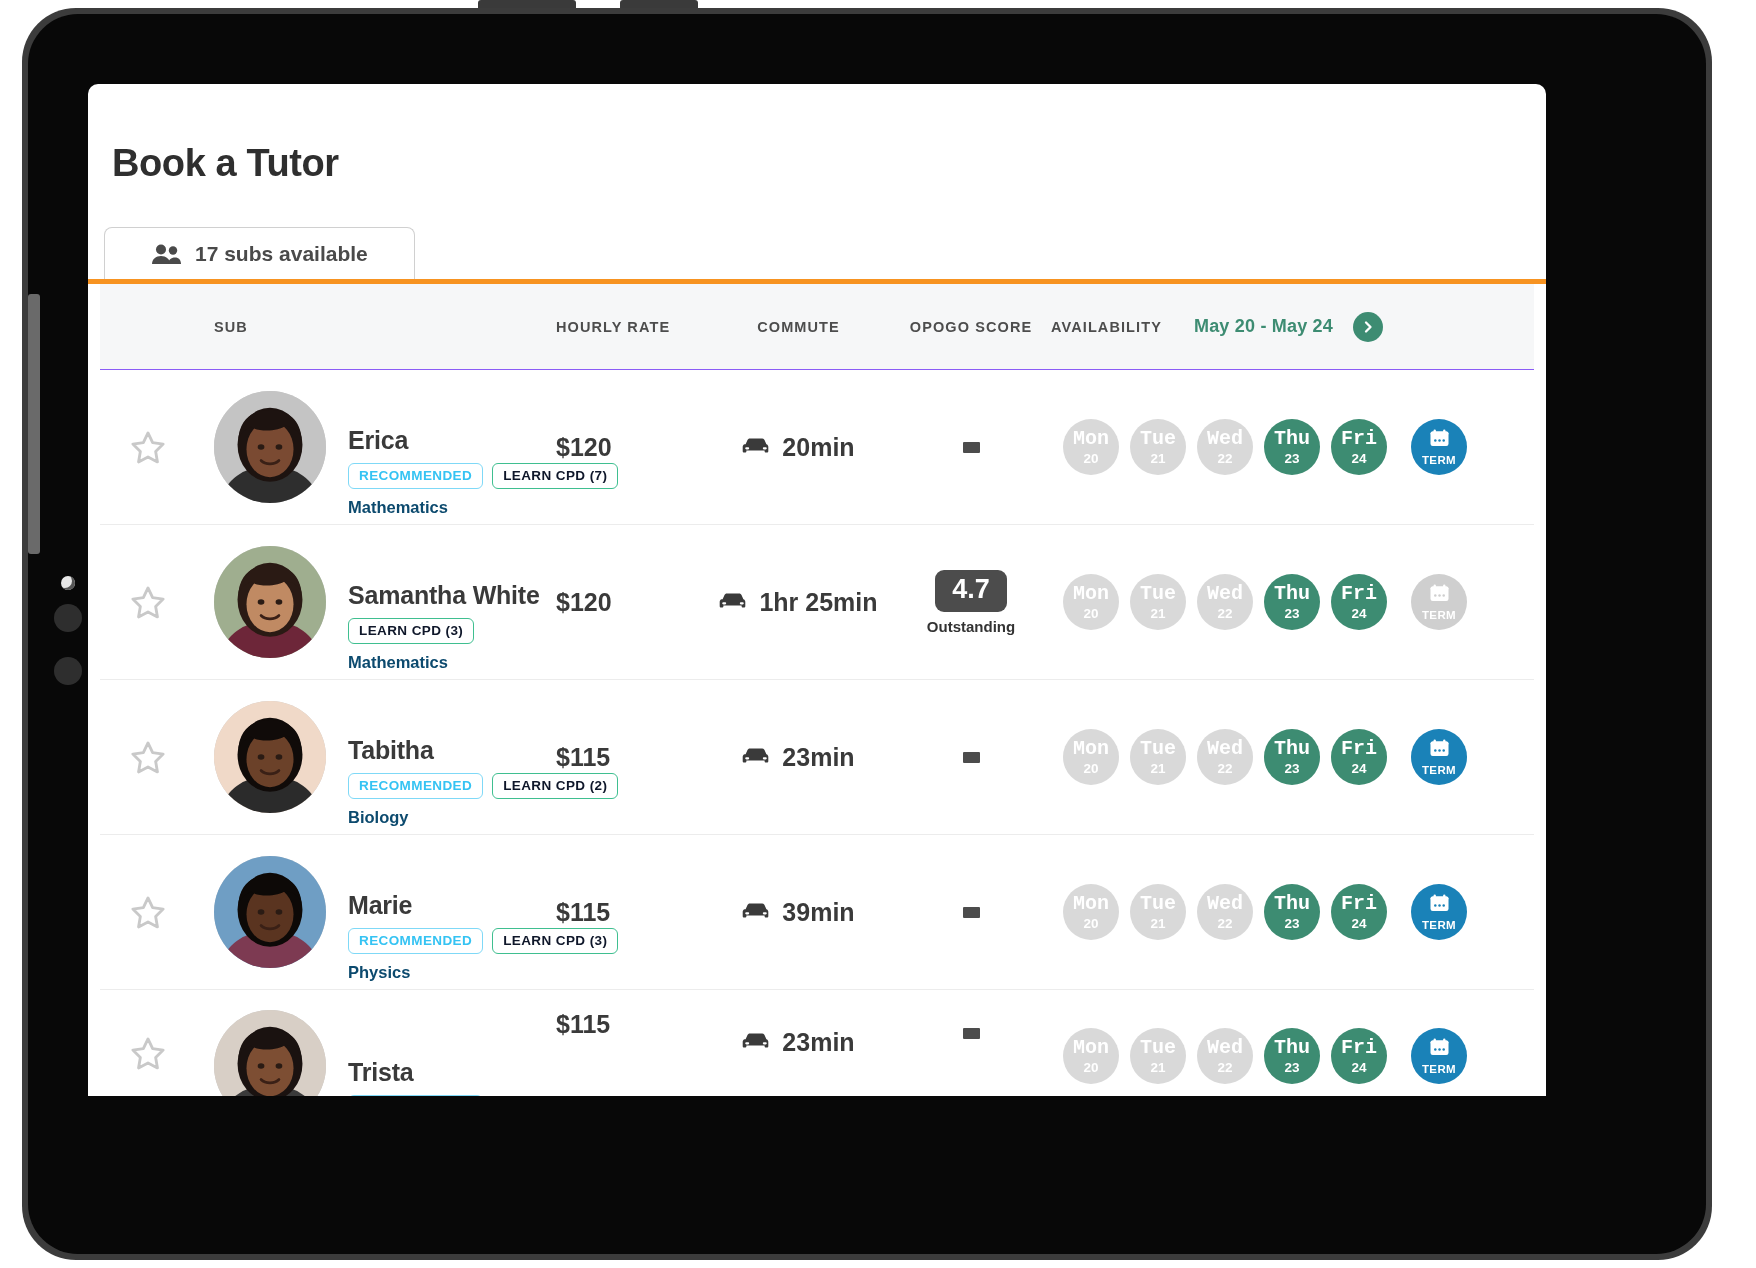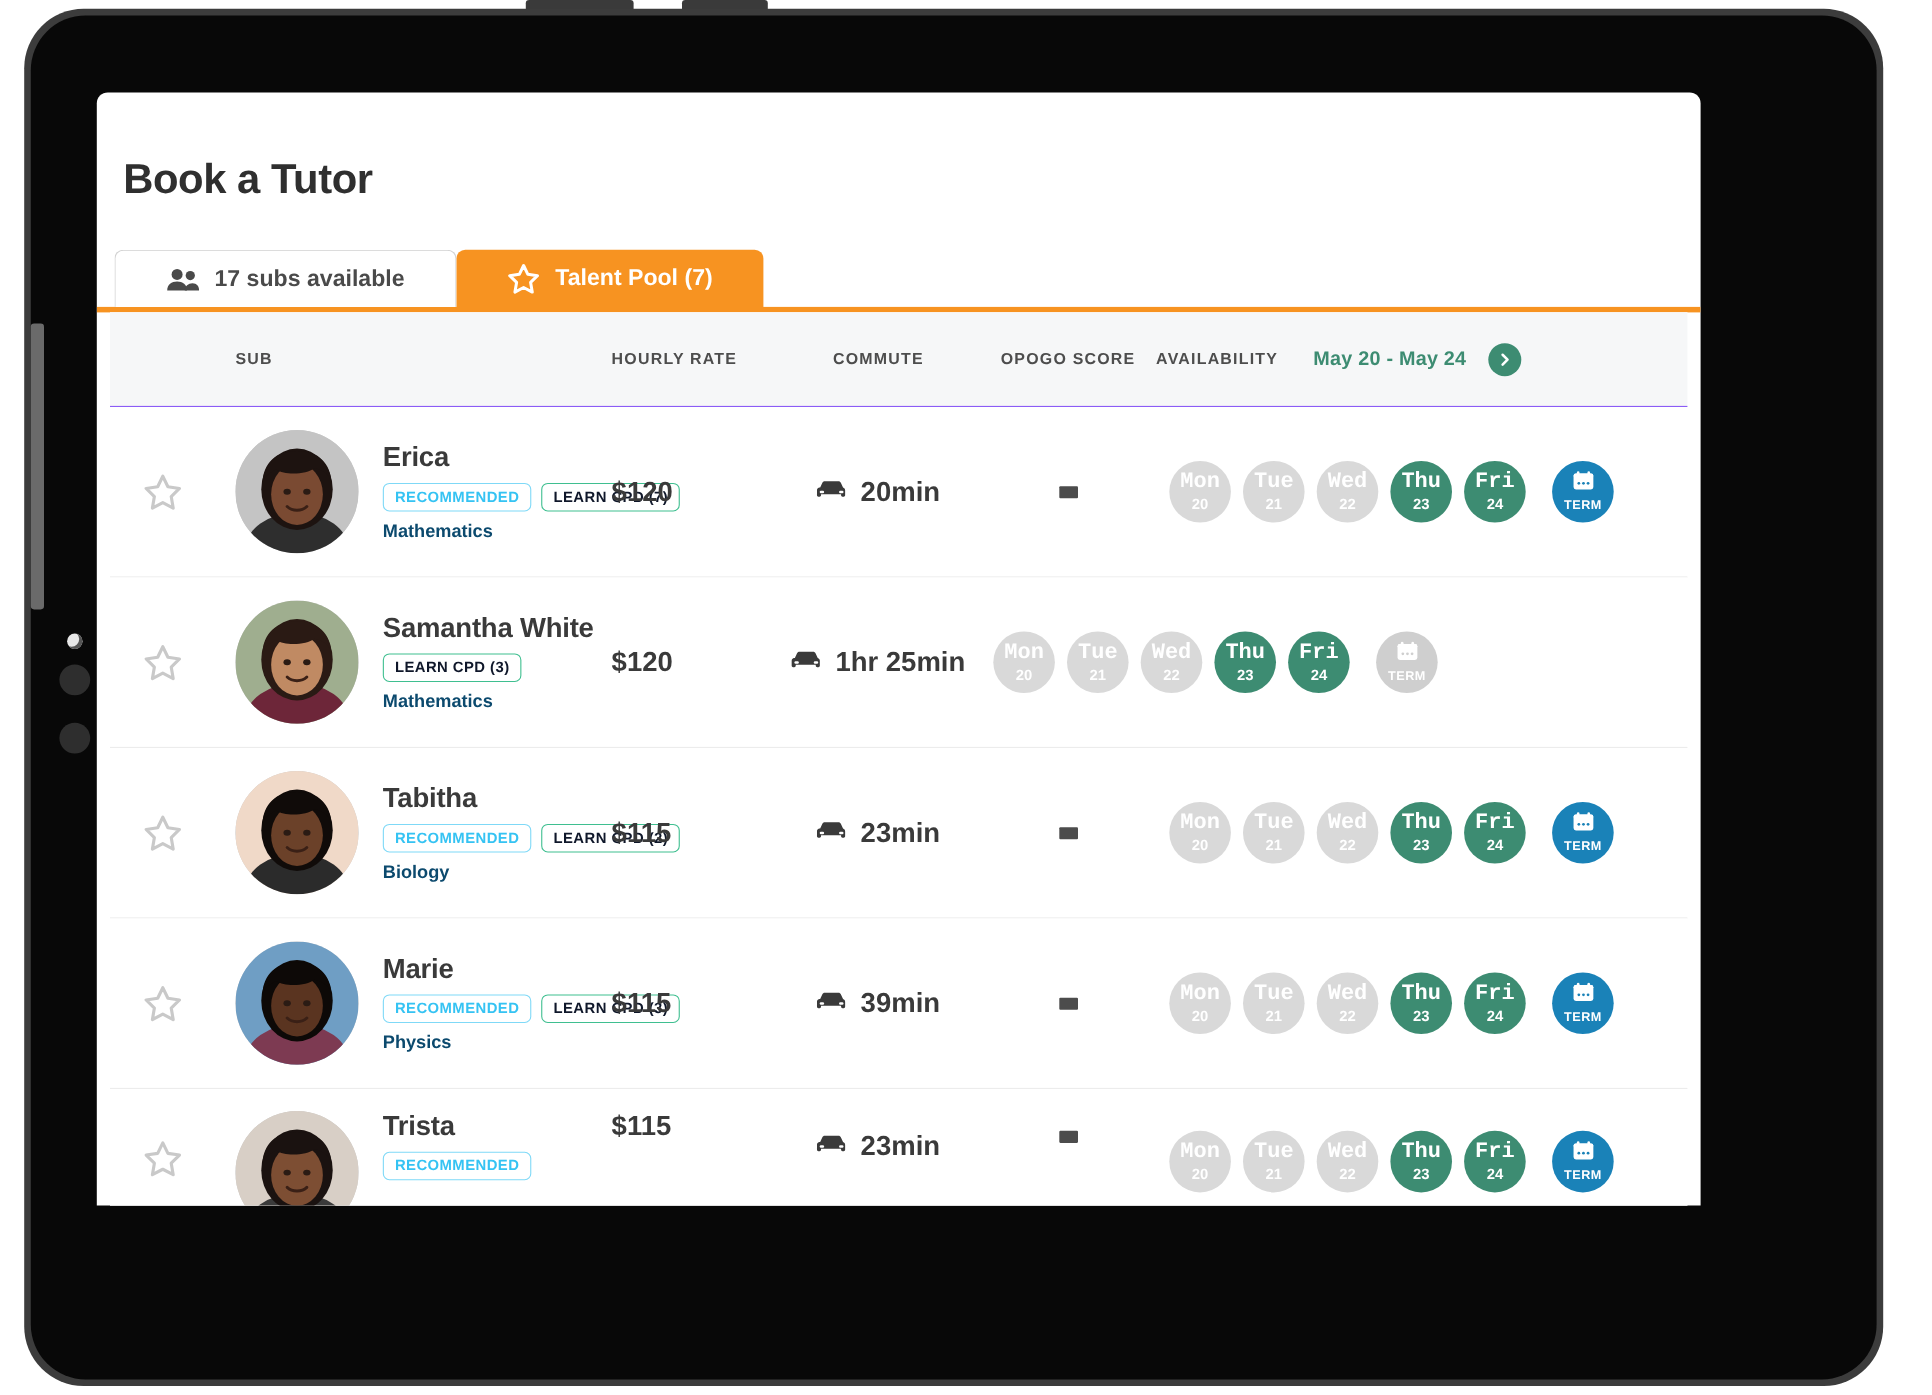--- a/index.html
+++ b/index.html
@@ -147,21 +147,21 @@
     flex: none; overflow: hidden; position: relative;
     background: #c9c9c9;
   }
   .avatar .face {
     position: absolute; left: 0; top: 0; width: 100%; height: 100%;
   }
 
   .sub-info { min-width: 0; }
   .sub-name {
     font-size: 25px; font-weight: 700; color: #3a3a3a;
-    letter-spacing: -0.2px; white-space: nowrap;
+    letter-spacing: -0.2px; white-space: nowrap; margin-top: 48px;
   }
   .badges { display: flex; gap: 9px; margin: 8px 0 9px; }
   .badge {
     font-size: 13.5px; font-weight: 700; letter-spacing: 0.4px;
     padding: 4px 10px 5px; border-radius: 6px;
     white-space: nowrap;
   }
   .badge.rec { color: #35c3f3; border: 1.5px solid #7fd9f7; }
   .badge.cpd { color: #0f172a; border: 1.5px solid #3fbf90; }
   .sub-subject { font-size: 16.5px; font-weight: 700; color: #0c4a6e; }
@@ -245,28 +245,20 @@
           <div class="tab inactive">
             <span class="tab-icon">
               <svg width="30" height="22" viewBox="0 0 30 22" fill="#4a4a4a">
                 <circle cx="10" cy="6.5" r="5"></circle>
                 <circle cx="22" cy="7.5" r="4.2"></circle>
                 <path d="M1 21c0-5 4-8 9-8s9 3 9 8z"></path>
                 <path d="M17 21c0-4 3.2-6.6 7-6.6S30 17 30 21z"></path>
               </svg>
             </span>
             <span>17 subs available</span>
-          </div>
-          <div class="tab active">
-            <span class="tab-icon">
-              <svg width="30" height="29" viewBox="0 0 24 23" fill="none" stroke="#ffffff" stroke-width="2.2" stroke-linejoin="round">
-                <path d="M12 1.8l3.1 6.4 7 1-5 4.9 1.2 7-6.3-3.3-6.3 3.3 1.2-7-5-4.9 7-1z"></path>
-              </svg>
-            </span>
-            <span>Talent Pool (7)</span>
           </div>
         </div>
 
         <div class="table-card">
 
           <div class="thead">
             <div class="col-star"></div>
             <div class="col-sub">SUB</div>
             <div class="col-rate">HOURLY RATE</div>
             <div class="col-comm">COMMUTE</div>
@@ -401,20 +393,26 @@
     </div>
     <div class="col-comm">
       <span class="commute">
         <span><svg width="28" height="20" viewBox="0 0 28 20" fill="#3a3a3a">
   <path d="M3.6 8.2l1.9-4.1C5.9 3.2 6.8 2.6 7.8 2.6h12.4c1 0 1.9.6 2.3 1.5l1.9 4.1c1.1.3 1.9 1.3 1.9 2.5v4.6c0 .7-.6 1.3-1.3 1.3h-1.1c-.7 0-1.3-.6-1.3-1.3v-.9H4.4v.9c0 .7-.6 1.3-1.3 1.3H2c-.7 0-1.3-.6-1.3-1.3v-4.6c0-1.2.8-2.2 1.9-2.5z"></path>
   <rect x="3.2" y="11.2" width="4" height="2.2" rx="1.1" fill="#fff"></rect>
   <rect x="20.8" y="11.2" width="4" height="2.2" rx="1.1" fill="#fff"></rect>
                       </svg></span>1hr 25min
       </span>
     </div>
+    <div class="col-score">
+                  <div class="score-wrap">
+         <span class="score-chip">4.7</span>
+         <span class="score-label">Outstanding</span>
+       </div>
+                </div>
     <div class="col-avail">
       <div class="avail-days">
         <div class="day off">
       <span class="d-name">Mon</span>
       <span class="d-num">20</span>
     </div>
                     <div class="day off">
       <span class="d-name">Tue</span>
       <span class="d-num">21</span>
     </div>

